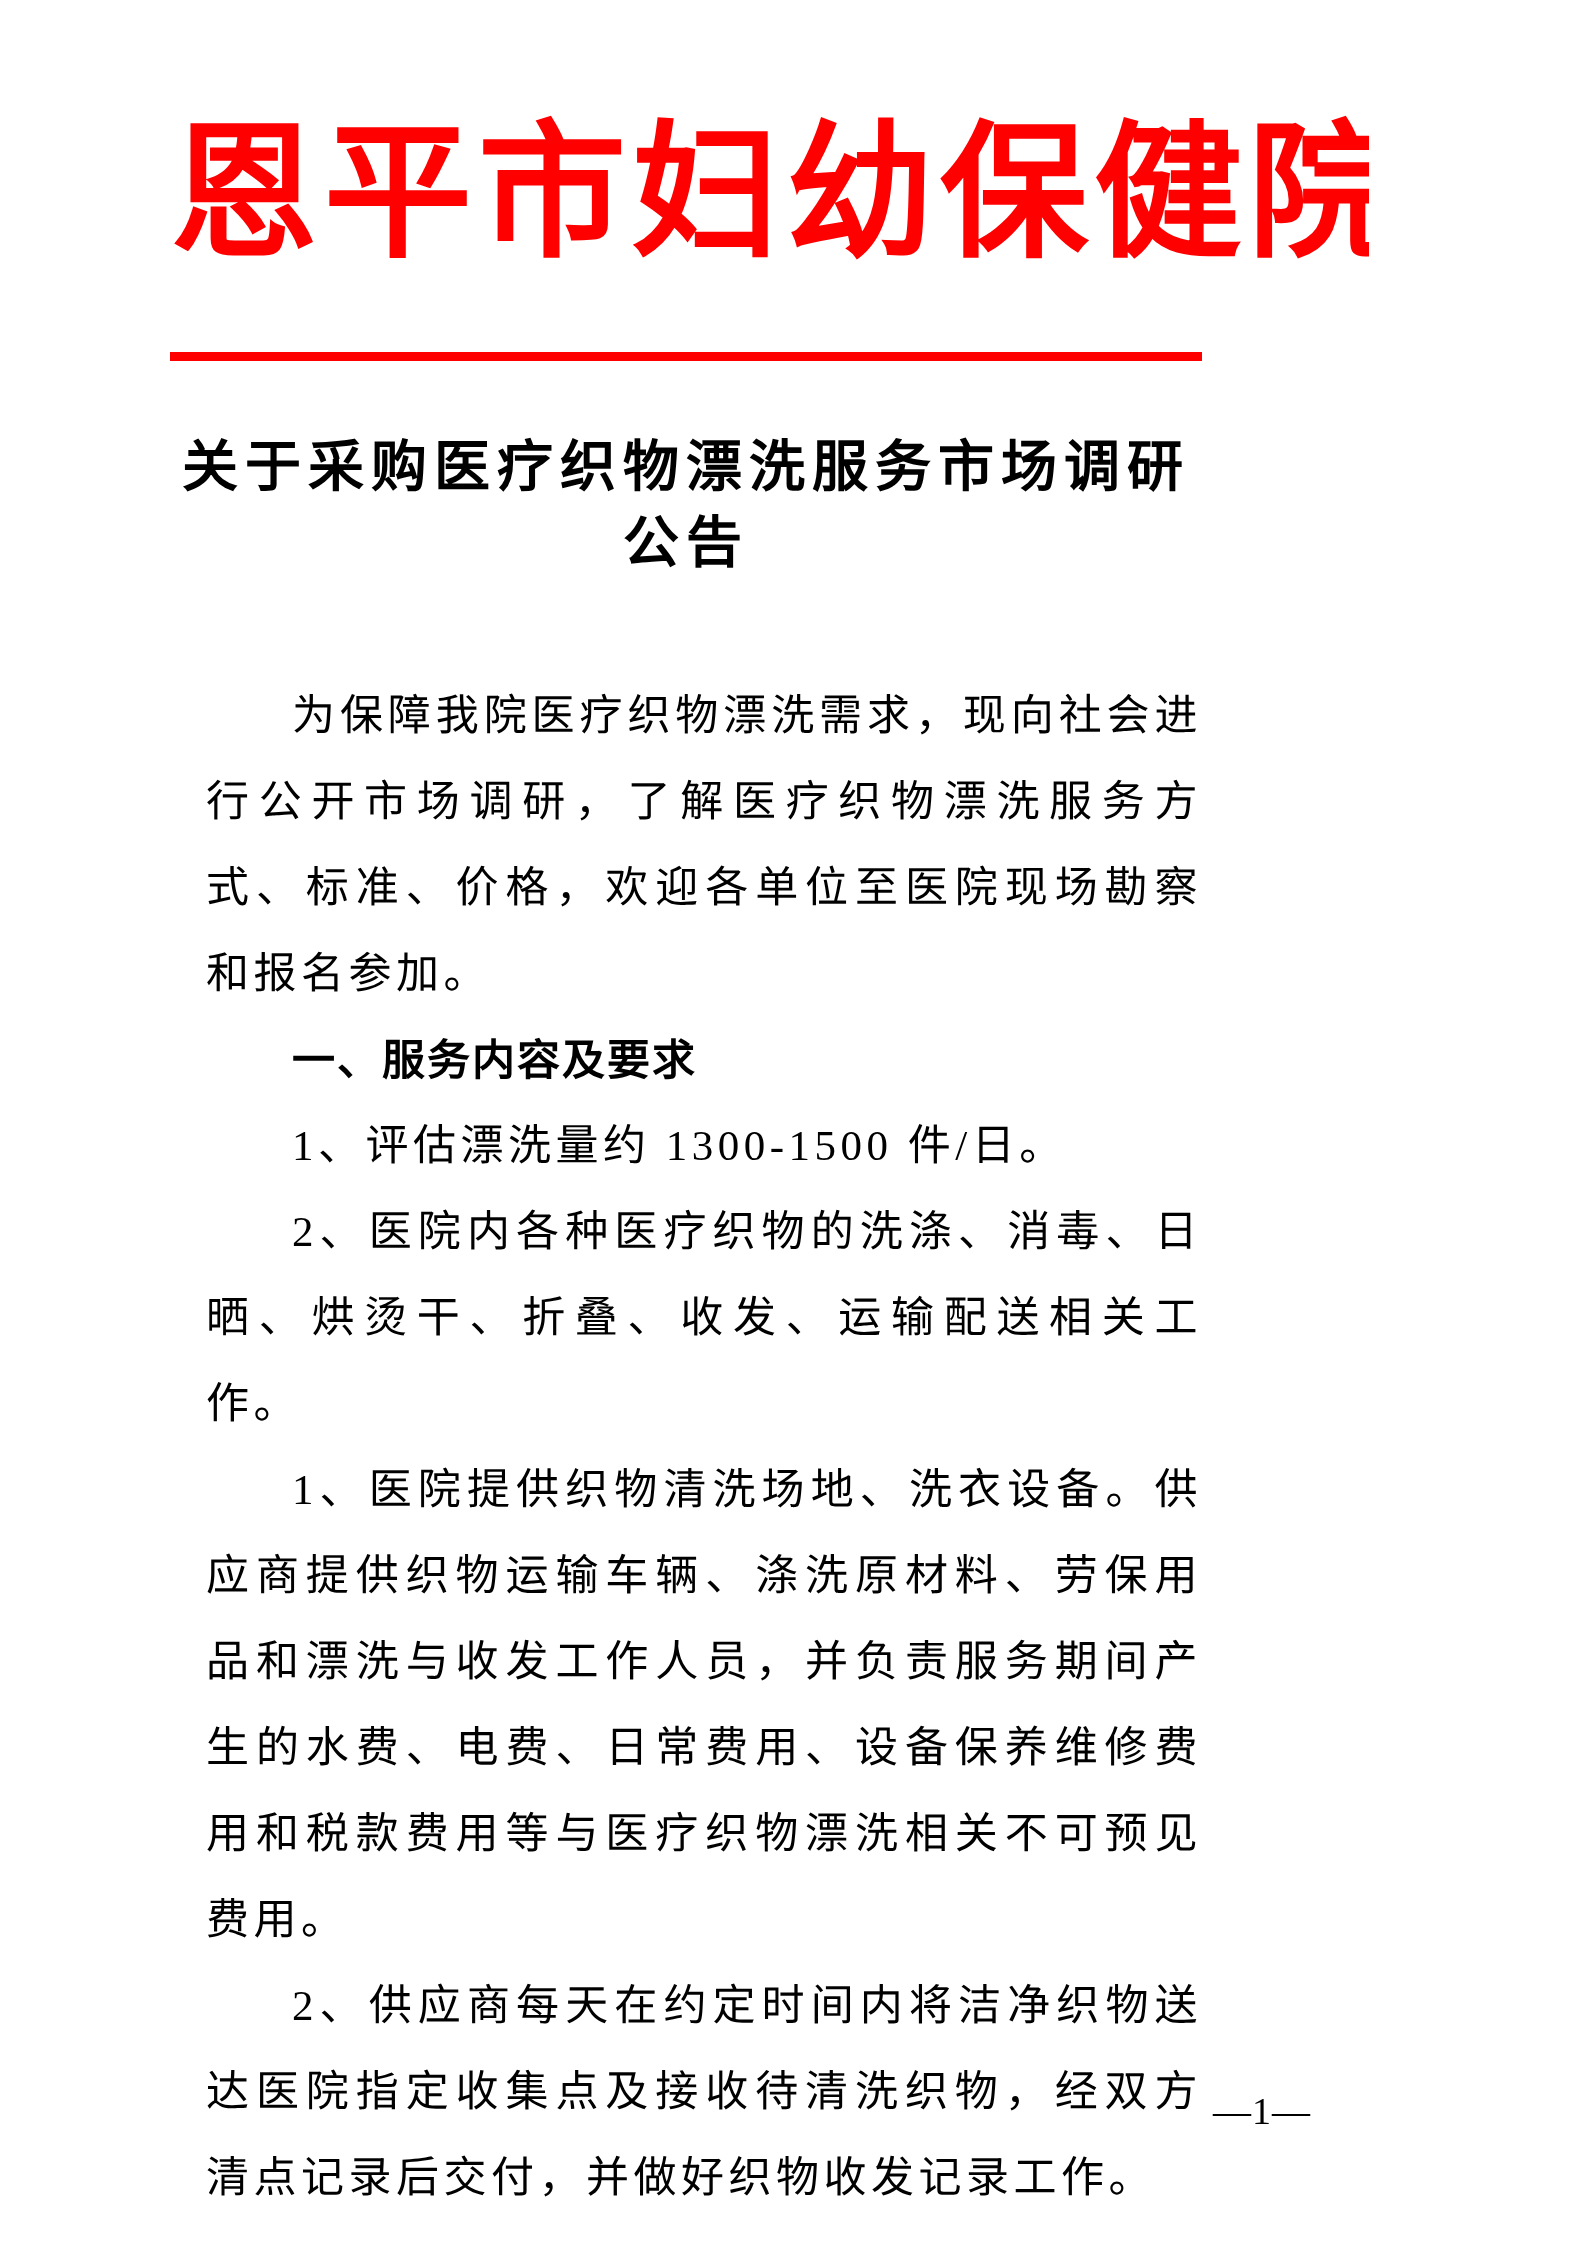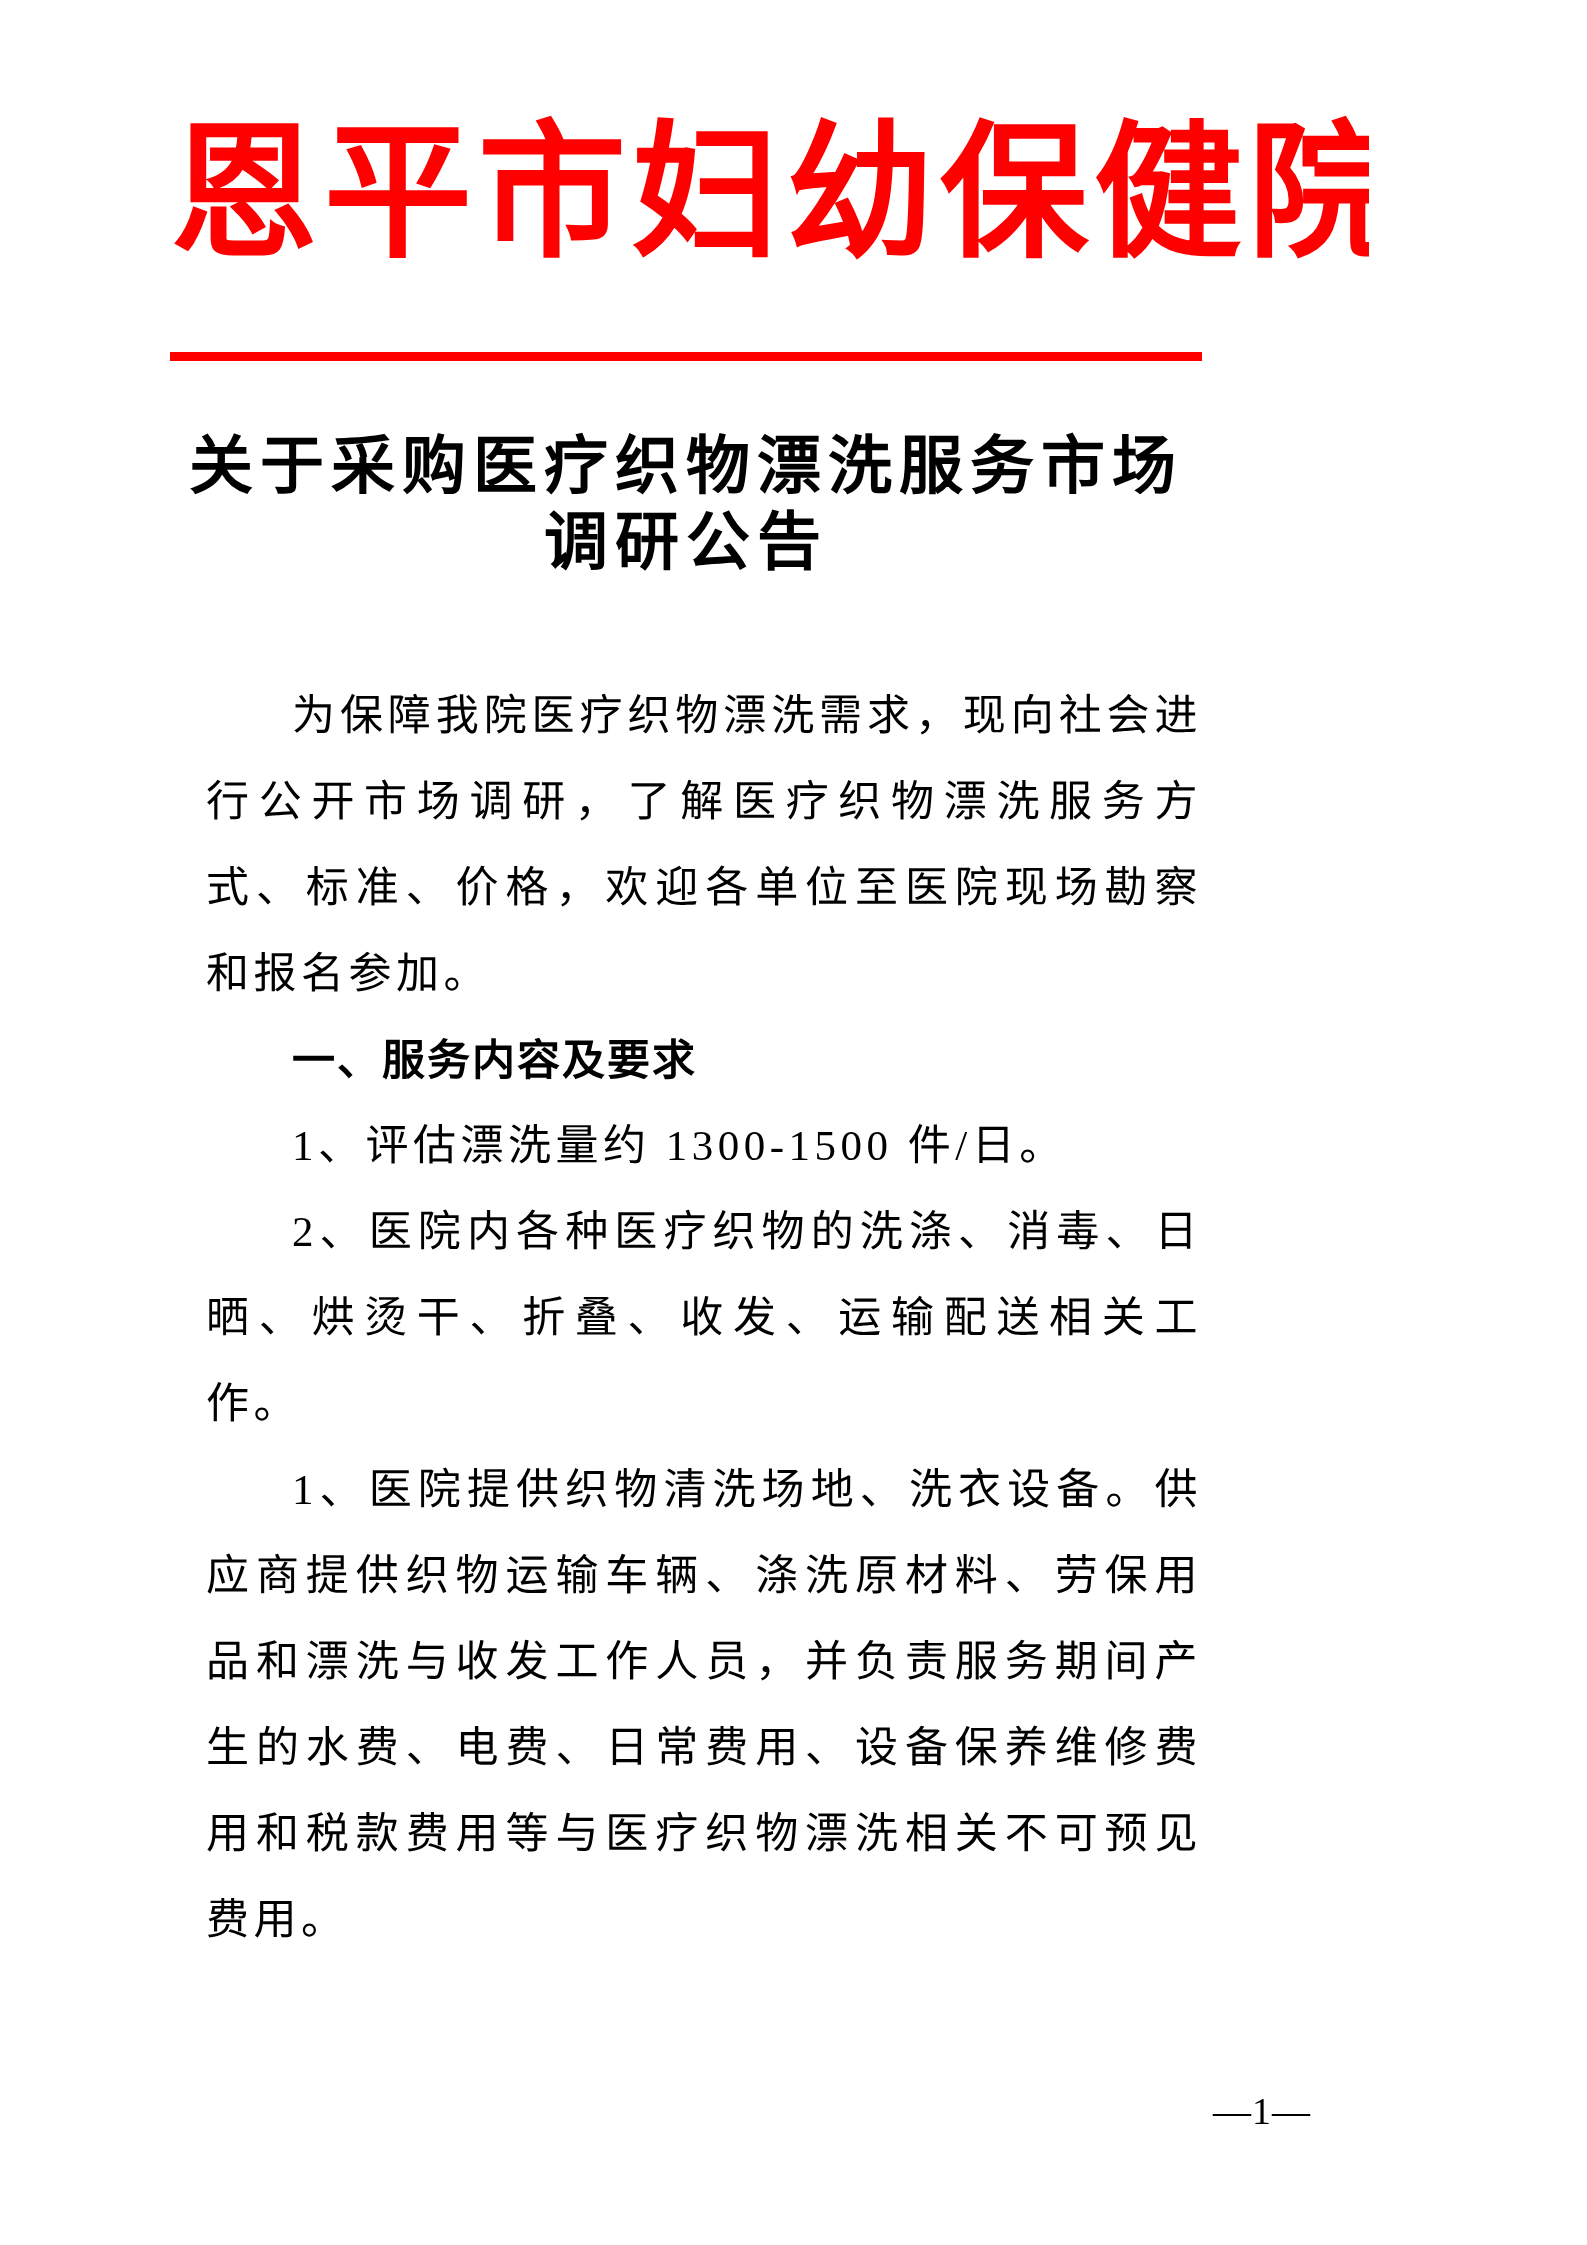--- a/index.html
+++ b/index.html
@@ -29,21 +29,21 @@
     color: #fe0000;
     white-space: nowrap;
   }
   .red-rule {
     margin-top: 72px;
     height: 9px;
     background: #fe0000;
   }
   .doc-title {
     margin: 68px 0 0 0;
-    font-size: 64px;
+    font-size: 56px;
     line-height: 76px;
     font-weight: bold;
     text-align: center;
     letter-spacing: 7px;
     font-family: "Liberation Serif", "DejaVu Serif", serif;
   }
   .body-text {
     margin-top: 92px;
     margin-left: 36px;
   }
@@ -81,16 +81,17 @@
   <div class="content">
     <div class="header" style="color: rgb(254, 0, 0);">恩平市妇幼保健院</div>
     <div class="red-rule" style="background: rgb(254, 0, 0);"></div>
     <h1 class="doc-title">关于采购医疗织物漂洗服务市场调研公告</h1>
     <div class="body-text" id="paragraphs">
         <p class="para-body">为保障我院医疗织物漂洗需求，现向社会进行公开市场调研，了解医疗织物漂洗服务方式、标准、价格，欢迎各单位至医院现场勘察和报名参加。</p>
         <p class="para-heading1">一、服务内容及要求</p>
         <p class="para-body">1、评估漂洗量约 1300-1500 件/日。</p>
         <p class="para-body">2、医院内各种医疗织物的洗涤、消毒、日晒、烘烫干、折叠、收发、运输配送相关工作。</p>
         <p class="para-body">1、医院提供织物清洗场地、洗衣设备。供应商提供织物运输车辆、涤洗原材料、劳保用品和漂洗与收发工作人员，并负责服务期间产生的水费、电费、日常费用、设备保养维修费用和税款费用等与医疗织物漂洗相关不可预见费用。</p>
+        <p class="para-body">2、供应商每天在约定时间内将洁净织物送达医院指定收集点及接收待清洗织物，经双方清点记录后交付，并做好织物收发记录工作。</p>
       </div>
   </div>
   <div class="page-number">—1—</div>
 </div>
 
 </body></html>

